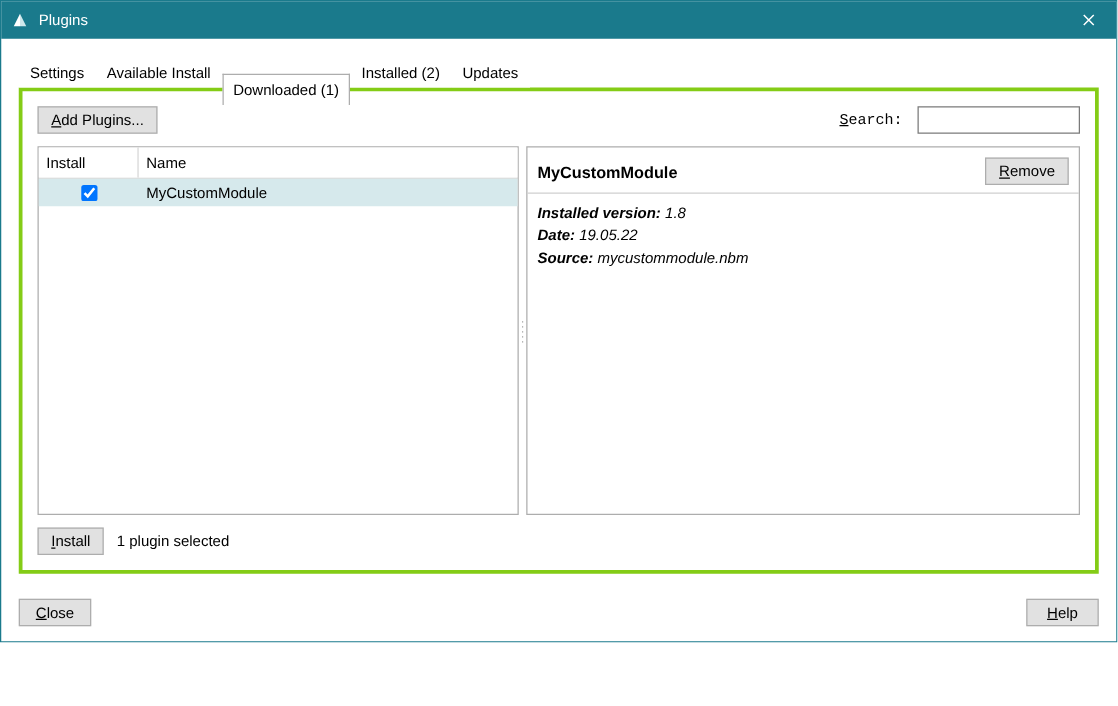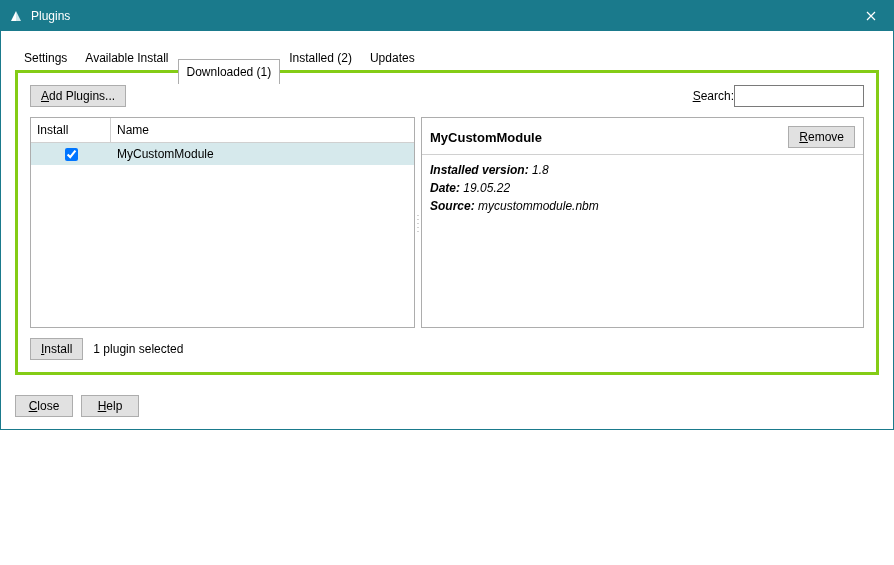--- a/index.html
+++ b/index.html
@@ -1,31 +1,31 @@
 <!DOCTYPE html>
 <html><head>
 <meta charset="utf-8">
 <style>
   * { box-sizing: border-box; }
   html, body { margin: 0; padding: 0; font-family: "Segoe UI", Tahoma, sans-serif; font-size: 12px; color: #000; background: #fff; }
-  .window { width: 894px; height: 430px; border: 1px solid #1a7a8c; display: flex; flex-direction: column; background: #fff; }
+  .window { width: 894px; height: 514px; border: 1px solid #1a7a8c; display: flex; flex-direction: column; background: #fff; }
   .titlebar { height: 30px; background: #1a7a8c; display: flex; align-items: center; color: #fff; }
   .titlebar .icon-slot { width: 30px; display:flex; align-items:center; justify-content:center; }
   .titlebar .title { flex: 1; font-size: 12px; }
   .titlebar .close { width: 45px; height: 100%; display: flex; align-items: center; justify-content: center; cursor: pointer; }
   .content { flex: 1; padding: 14px 14px 10px 14px; display: flex; flex-direction: column; }
   .tabpane { flex: 1; display: flex; flex-direction: column; }
   .tabs { display: flex; align-items: flex-end; position: relative; z-index: 2; }
   .tab { padding: 4px 8px; border: 1px solid transparent; border-bottom: none; background: #fff; cursor: pointer; margin-right: 0; line-height: 16px; }
   .tab.active { border-color: #adadad; background: #fff; position: relative; top: 14px; z-index: 3; }
   .tab-body { flex: 1; border: 3px solid #84cc16; margin-top: 0; padding: 12px; display: flex; flex-direction: column; }
   .toolbar { display: flex; align-items: center; margin-bottom: 10px; }
   .btn { background: #e1e1e1; border: 1px solid #adadad; padding: 3px 10px; cursor: pointer; font: inherit; }
   .search-wrap { margin-left: auto; display: flex; align-items: center; }
-  .search-wrap label { margin-right: 0; }
+  .search-wrap label { margin-right: 12px; font-family: Liberation Mono, monospace; }
   .search-input { width: 130px; height: 22px; border: 1px solid #7a7a7a; padding: 2px 4px; font: inherit; }
   .split { flex: 1; display: flex; }
   .left { width: 385px; border: 1px solid #adadad; display: flex; flex-direction: column; background: #fff; }
   .gripper { width: 6px; display: flex; align-items: center; justify-content: center; cursor: col-resize; }
   .gripper .dots { color: #999; font-size: 9px; line-height: 4px; letter-spacing: 0; }
   .right { flex: 1; border: 1px solid #adadad; background: #fff; display: flex; flex-direction: column; }
   .thead { display: flex; border-bottom: 1px solid #d0d0d0; }
   .th { padding: 5px 6px; background: #fff; font-weight: normal; }
   .th.install { width: 80px; border-right: 1px solid #d0d0d0; }
   .th.name { flex: 1; }
@@ -35,21 +35,21 @@
   .cell.name { flex: 1; padding-left: 6px; }
   .chk { width: 13px; height: 13px; }
   .detail-head { display: flex; align-items: center; padding: 8px 8px 6px 8px; }
   .detail-title { font-weight: bold; font-size: 13px; }
   .right-remove { margin-left: auto; }
   .detail-body { padding: 0 8px 8px 8px; line-height: 18px; font-style: italic; }
   .detail-body b { font-weight: bold; }
   hr.light { border: none; border-top: 1px solid #d0d0d0; margin: 0 0 6px 0; }
   .footer-row { display: flex; align-items: center; margin-top: 10px; }
   .status { margin-left: 10px; }
-  .dialog-buttons { display: flex; justify-content: flex-start; padding: 10px 14px 12px 14px; gap: 8px; }
+  .dialog-buttons { display: flex; justify-content: space-between; padding: 10px 14px 12px 14px; gap: 8px; }
   .dialog-buttons .btn { min-width: 58px; text-align: center; }
   .u { text-decoration: underline; }
 </style>
 </head>
 <body>
 
 <div class="window">
   <div class="titlebar">
     <div class="icon-slot">
       <svg width="16" height="16" viewBox="0 0 16 16">

